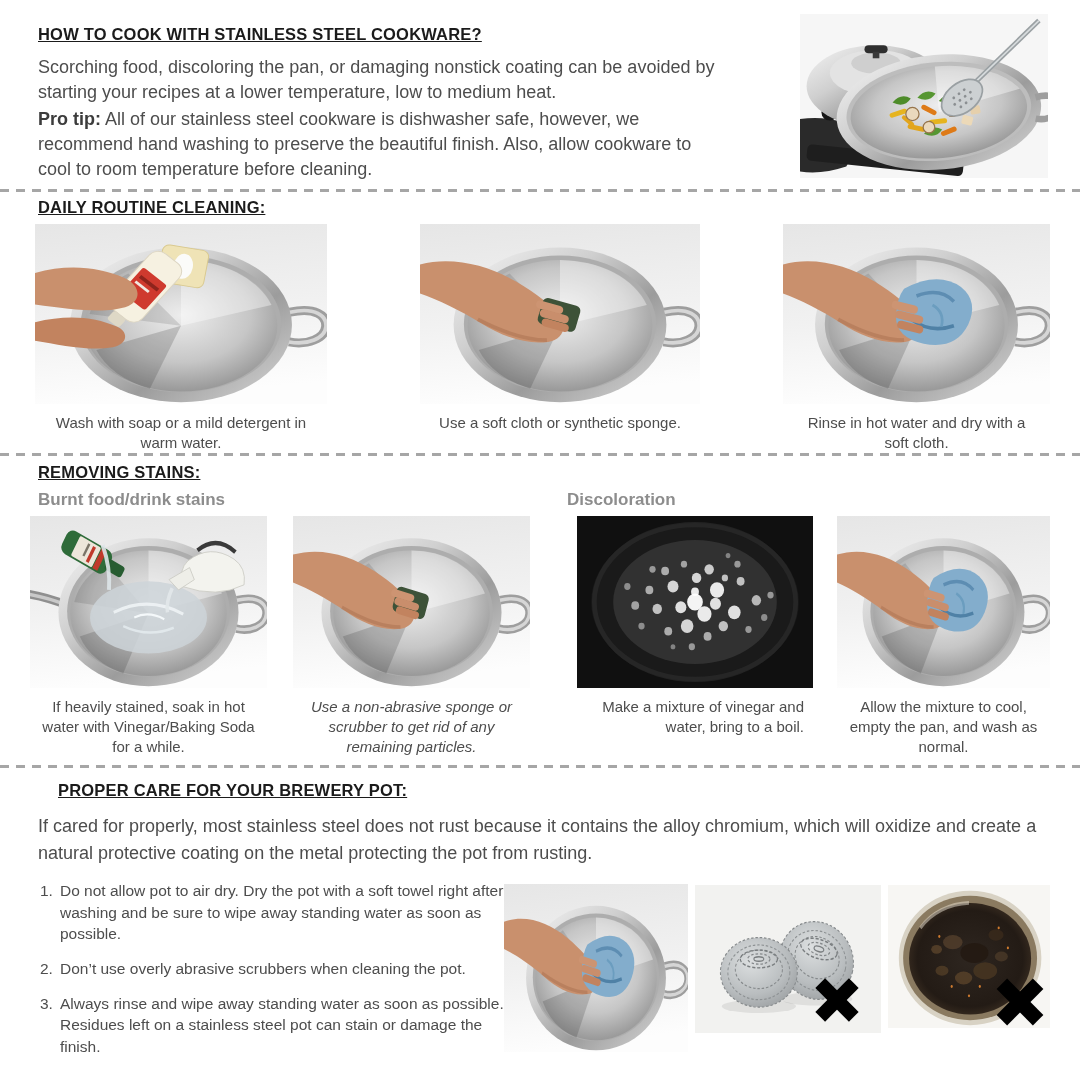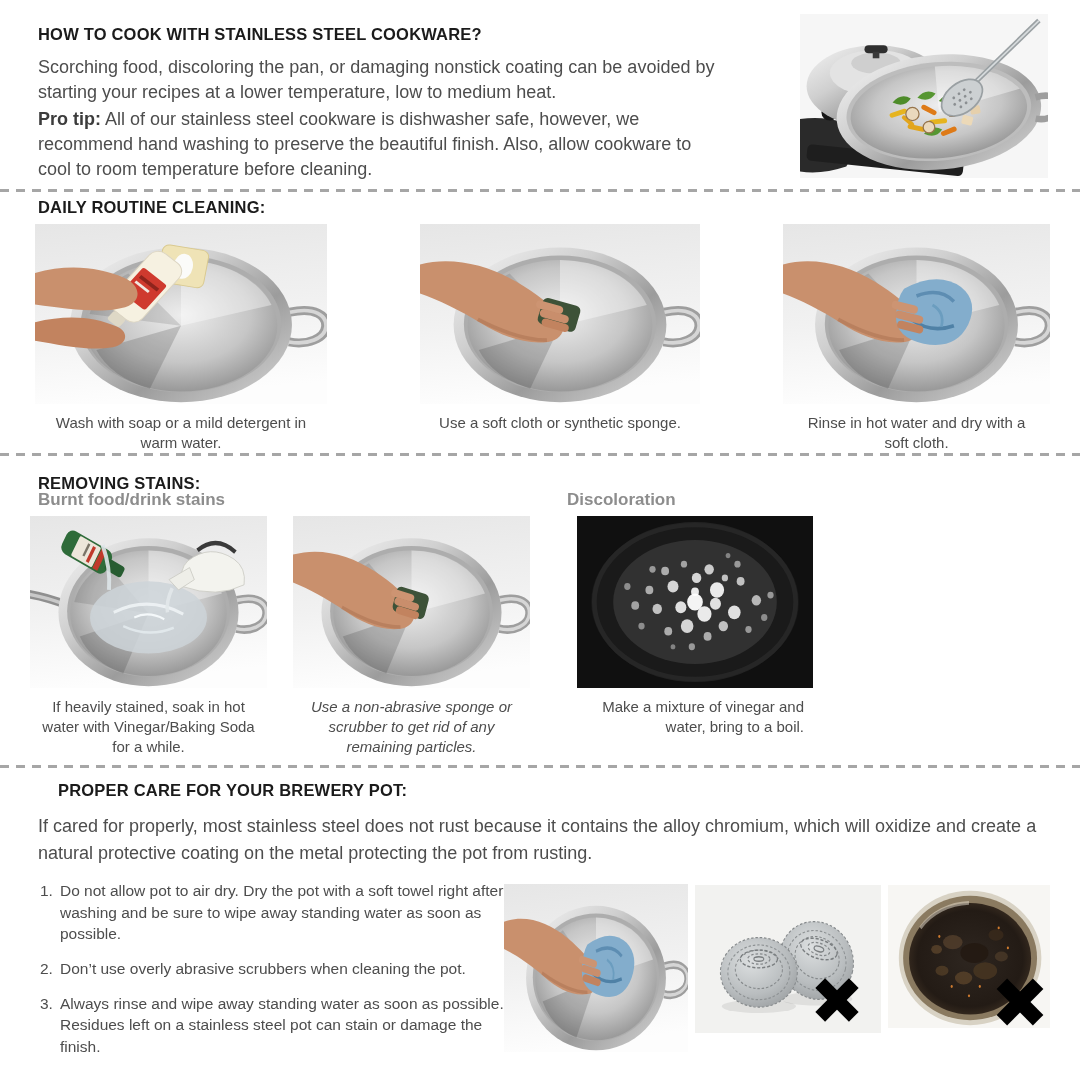--- a/index.html
+++ b/index.html
@@ -6,21 +6,21 @@
     --c-heading:#1b1b1b; --c-body:#4d4d4d; --c-sub:#8d8d8d;
     --c-divider:#a6a6a6; --c-x:#e8131d;
   }
   *{margin:0;padding:0;box-sizing:border-box;}
   html,body{background:#ffffff;}
   .page{
     position:relative;width:1080px;height:1080px;background:#ffffff;
     font-family:"Liberation Sans", sans-serif;overflow:hidden;
   }
   .abs{position:absolute;}
-  .h{font-weight:bold;color:var(--c-heading);font-size:16.5px;letter-spacing:.2px;}
+  .h{font-weight:bold;color:var(--c-heading);font-size:16.5px;letter-spacing:.2px;text-decoration:underline;}
   .body-text{font-size:18px;color:var(--c-body);line-height:1.4;}
   .tip-label{font-weight:bold;color:#3c3c3c;}
   .sub{font-size:17px;font-weight:bold;color:var(--c-sub);}
   .divider{position:absolute;left:0;right:0;height:3px;
     background:repeating-linear-gradient(90deg,var(--c-divider) 0 9px,transparent 9px 16px);}
   figure{display:block;}
   .ph{display:block;width:100%;background:#f0f0f0;}
   .caption{font-size:15px;color:var(--c-body);line-height:1.32;text-align:center;margin:9px auto 0;}
   .list{list-style:none;}
   .list li{display:grid;grid-template-columns:20px 1fr;margin-bottom:13px;
@@ -334,41 +334,47 @@
   </figure>
   <figure class="abs" style="left:783px;top:224px;width:267px;">
     <svg class="ph" style="height:180px;" viewBox="0 0 300 200" preserveAspectRatio="none">
         <use href="#scene-cloth"></use>
       </svg>
     <figcaption class="caption" style="max-width:232px;">Rinse in hot water and dry with a soft cloth.</figcaption>
   </figure>
 
   <div class="divider" style="top:453px;"></div>
 
-  <h2 class="abs h" style="left:38px;top:474px;">REMOVING STAINS:</h2>
+  <h2 class="abs h" style="left:38px;top:463px;">REMOVING STAINS:</h2>
   <div class="abs sub" style="left:38px;top:490px;">Burnt food/drink stains</div>
   <div class="abs sub" style="left:567px;top:490px;">Discoloration</div>
 
   <figure class="abs" style="left:30px;top:516px;width:237px;">
     <svg class="ph" style="height:172px;" viewBox="0 0 300 200" preserveAspectRatio="none">
         <use href="#scene-pour"></use>
       </svg>
     <figcaption class="caption" style="max-width:224px;">If heavily stained, soak in hot water with Vinegar/Baking Soda for a while.</figcaption>
   </figure>
   <figure class="abs" style="left:293px;top:516px;width:237px;">
     <svg class="ph" style="height:172px;" viewBox="0 0 300 200" preserveAspectRatio="none">
         <use href="#scene-sponge"></use>
       </svg>
     <figcaption class="caption" style="max-width:214px;font-style:italic;">Use a non-abrasive sponge or scrubber to get rid of any remaining particles.</figcaption>
   </figure>
   <figure class="abs" style="left:577px;top:516px;width:236px;">
     <svg class="ph" style="height:172px;" viewBox="0 0 300 200" preserveAspectRatio="none">
         <use href="#scene-boil"></use>
       </svg>
     <figcaption class="caption" style="max-width:218px;text-align:right;">Make a mixture of vinegar and water, bring to a boil.</figcaption>
+  </figure>
+  <figure class="abs" style="left:837px;top:516px;width:213px;">
+    <svg class="ph" style="height:172px;" viewBox="0 0 300 200" preserveAspectRatio="none">
+        <use href="#scene-cloth"></use>
+      </svg>
+    <figcaption class="caption" style="max-width:192px;">Allow the mixture to cool, empty the pan, and wash as normal.</figcaption>
   </figure>
 
   <div class="divider" style="top:765px;"></div>
 
   <h2 class="abs h" style="left:38px;top:781px;margin-left:20px;">PROPER CARE FOR YOUR BREWERY POT:</h2>
   <p class="abs body-text" style="left:38px;top:813px;width:1015px;line-height:1.48;">If cared for properly, most stainless steel does not rust because it contains the alloy chromium, which will oxidize and create a natural protective coating on the metal protecting the pot from rusting.</p>
 
   <ol class="abs list" style="left:40px;top:880px;width:472px;">
     <li>
       <span>1.</span>

